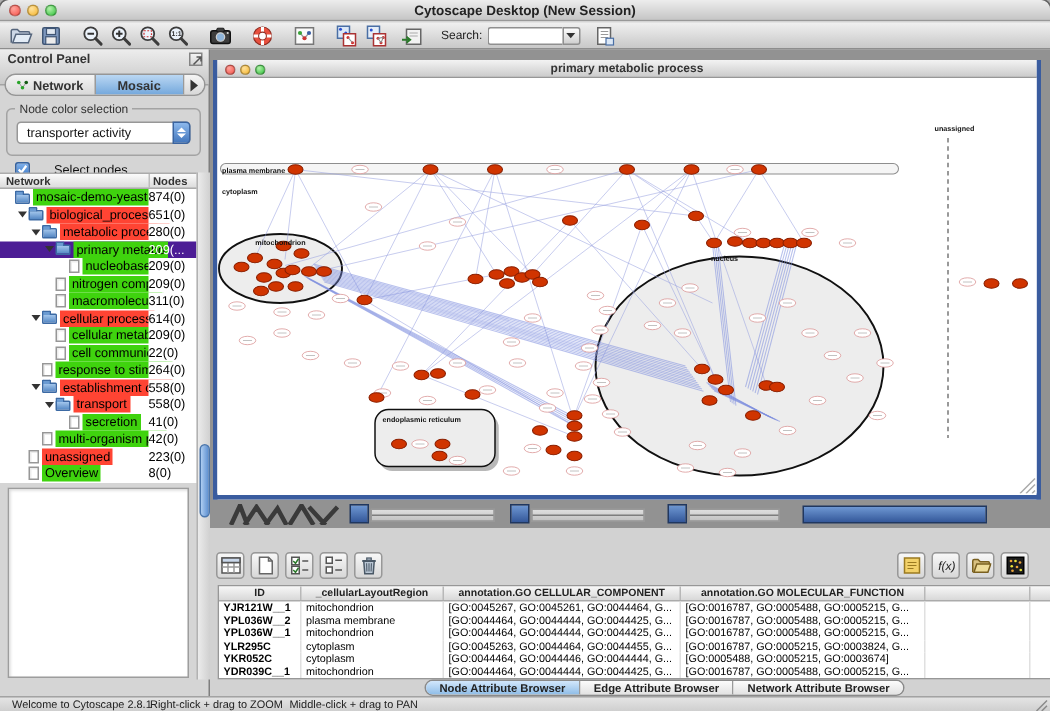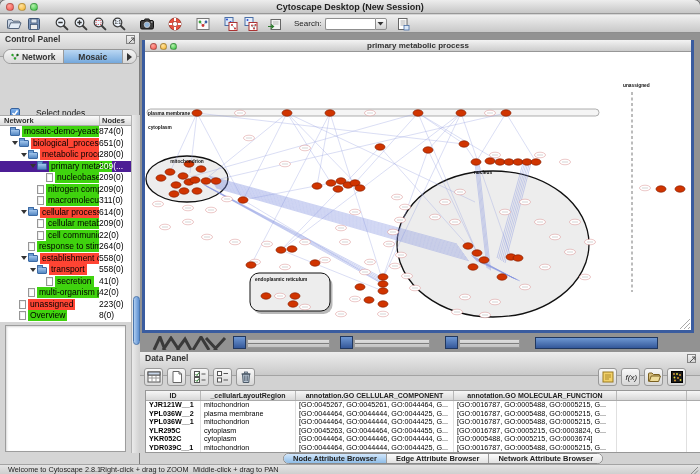--- a/index.html
+++ b/index.html
@@ -247,20 +247,30 @@
             <circle cx="6.5" cy="2" r="1.2" fill="#155a15"></circle>
           </svg>
         <span>Network</span>
       </div>
       <div class="seg sel">
         <span>Mosaic</span>
       </div>
       <div class="seg-arrow">
           <span class="tri-r"></span>
         </div>
+    </div>
+    <div class="groupbox">
+      <span class="legend">Node color selection</span>
+      <div class="combo">
+        <span>transporter activity</span>
+        <span class="combo-step">
+            <span class="up"></span>
+            <span class="dn"></span>
+          </span>
+      </div>
     </div>
     <div class="checkrow">
       <span class="checkbox">
           <svg width="8" height="8" viewBox="0 0 8 8">
             <path d="M1.5 4L3.3 6L6.5 1.5" stroke="#fff" stroke-width="1.5" fill="none"></path>
           </svg>
         </span>
       <span class="checklabel">Select nodes</span>
     </div>
     <div class="tree-head">
@@ -682,28 +692,20 @@
     <span class="mini-sq" style="left:93px"></span>
     <span class="mini-strip" style="left:107px;width:83px"></span>
     <span class="mini-sq" style="left:200px"></span>
     <span class="mini-strip" style="left:214px;width:76px"></span>
     <span class="mini-sq" style="left:305px"></span>
     <span class="mini-strip" style="left:319px;width:61px"></span>
     <span class="mini-bar"></span>
   </div>
 
   <div class="dp">
-    <div class="panel-title">
-      <span>Data Panel</span>
-      <span class="float-ic">
-          <svg viewBox="0 0 7 7">
-            <path d="M1 6L6 1M3 1h3v3" stroke="#555" stroke-width="1" fill="none"></path>
-          </svg>
-        </span>
-    </div>
     <div class="dp-toolbar">
       <span class="dbtn">
           <svg viewBox="0 0 14 14">
             <rect x="1" y="2" width="12" height="10" fill="#fff" stroke="#555"></rect>
             <line x1="1" y1="5" x2="13" y2="5" stroke="#555"></line>
             <line x1="1" y1="8" x2="13" y2="8" stroke="#999"></line>
             <line x1="5" y1="2" x2="5" y2="12" stroke="#999"></line>
             <line x1="9" y1="2" x2="9" y2="12" stroke="#999"></line>
             <rect x="1" y="2" width="12" height="3" fill="#c9d7ea" stroke="#555"></rect>
           </svg>

